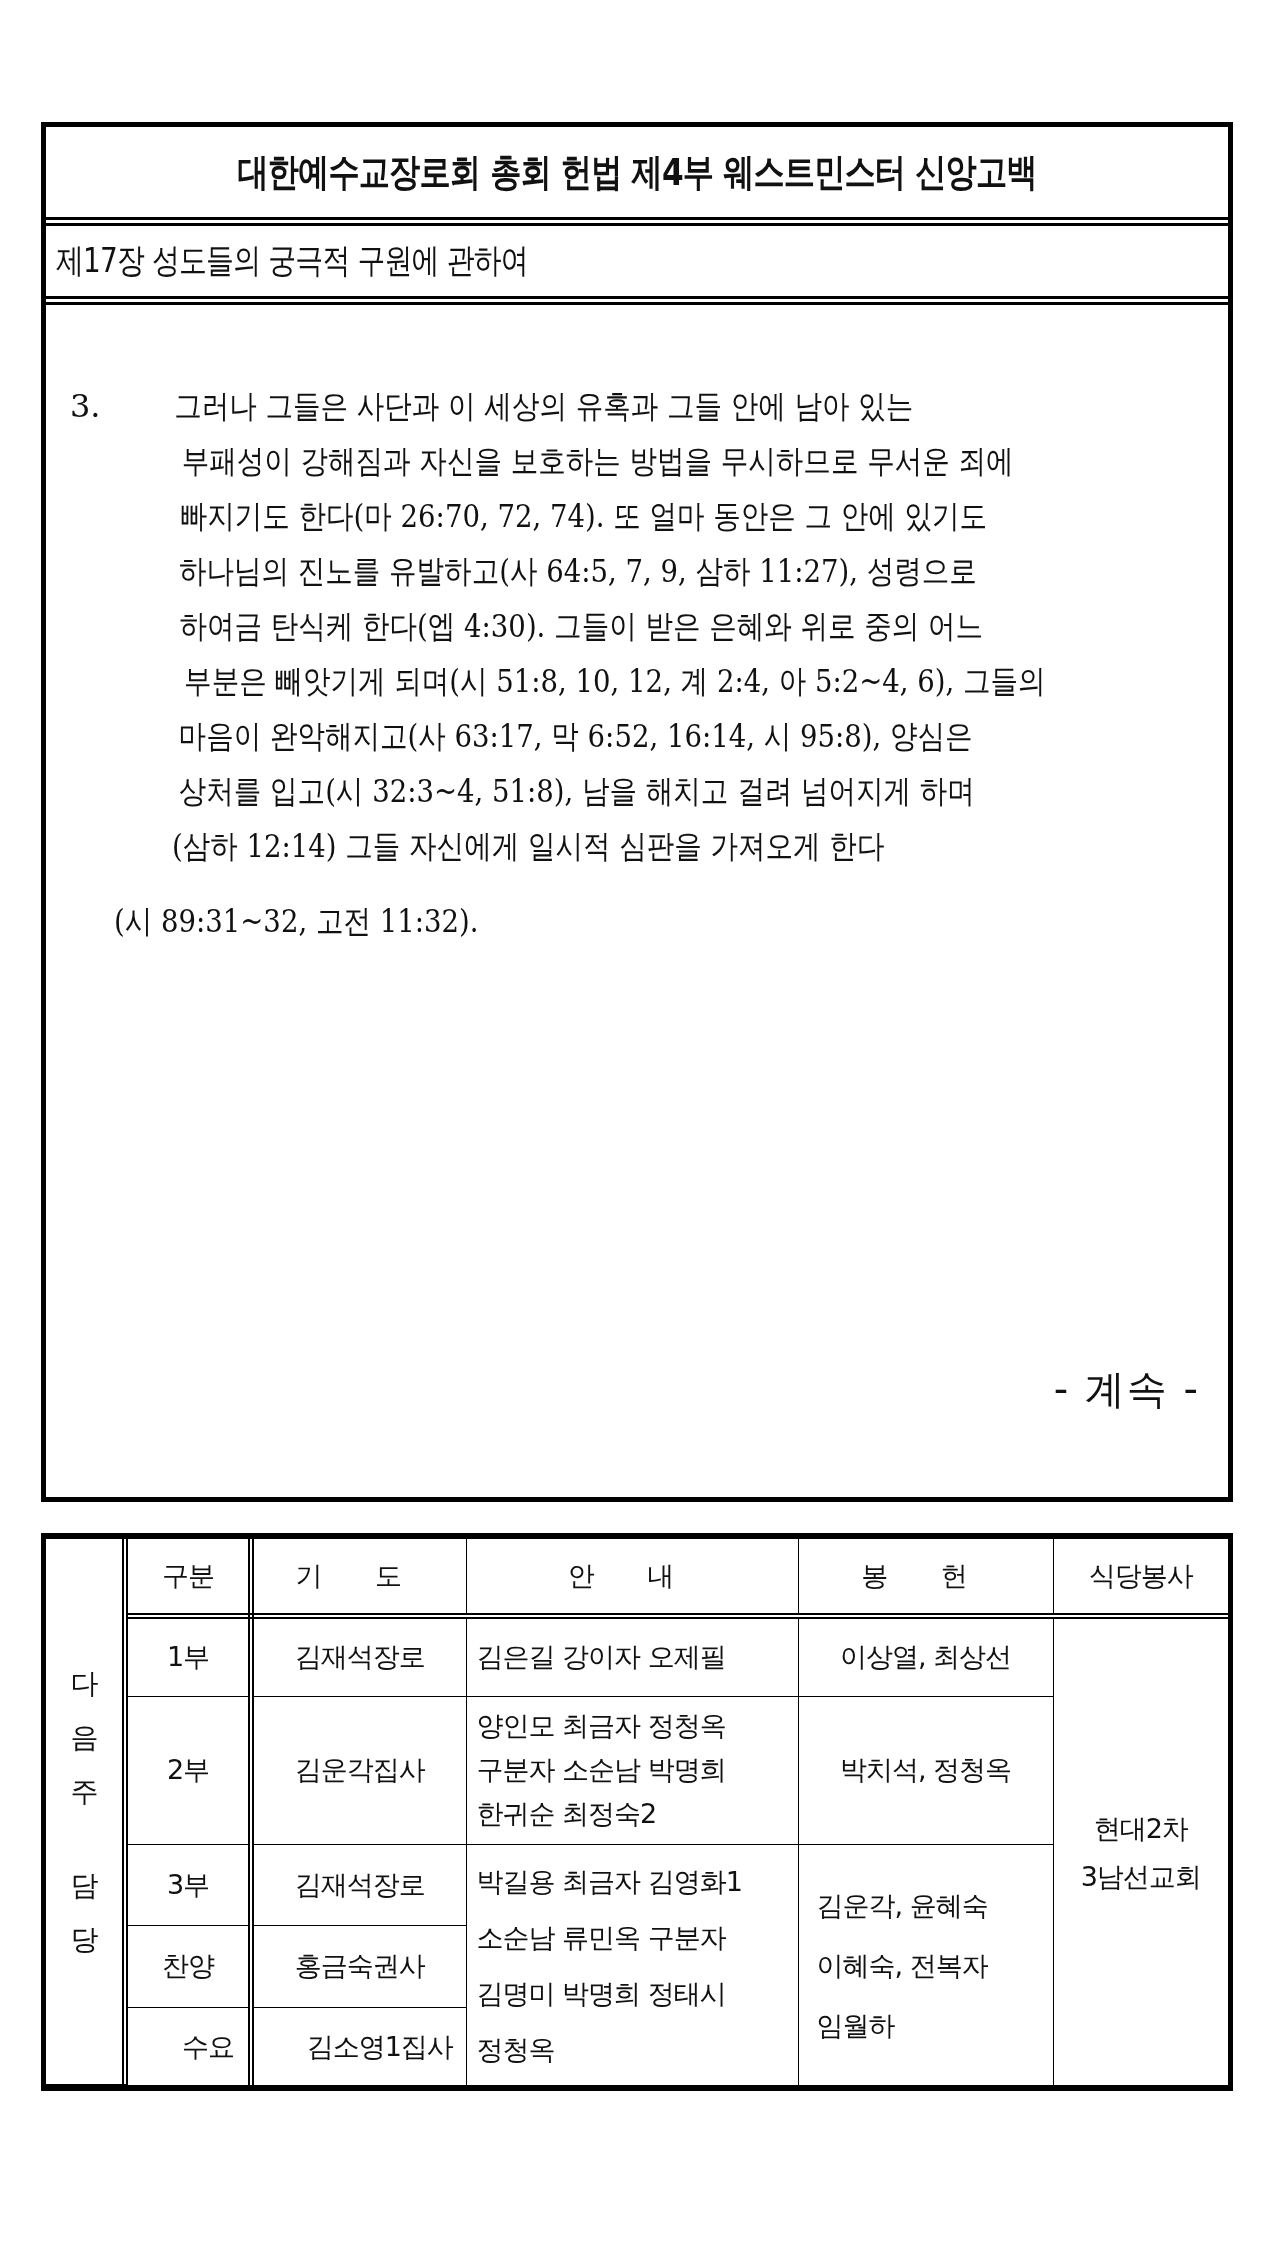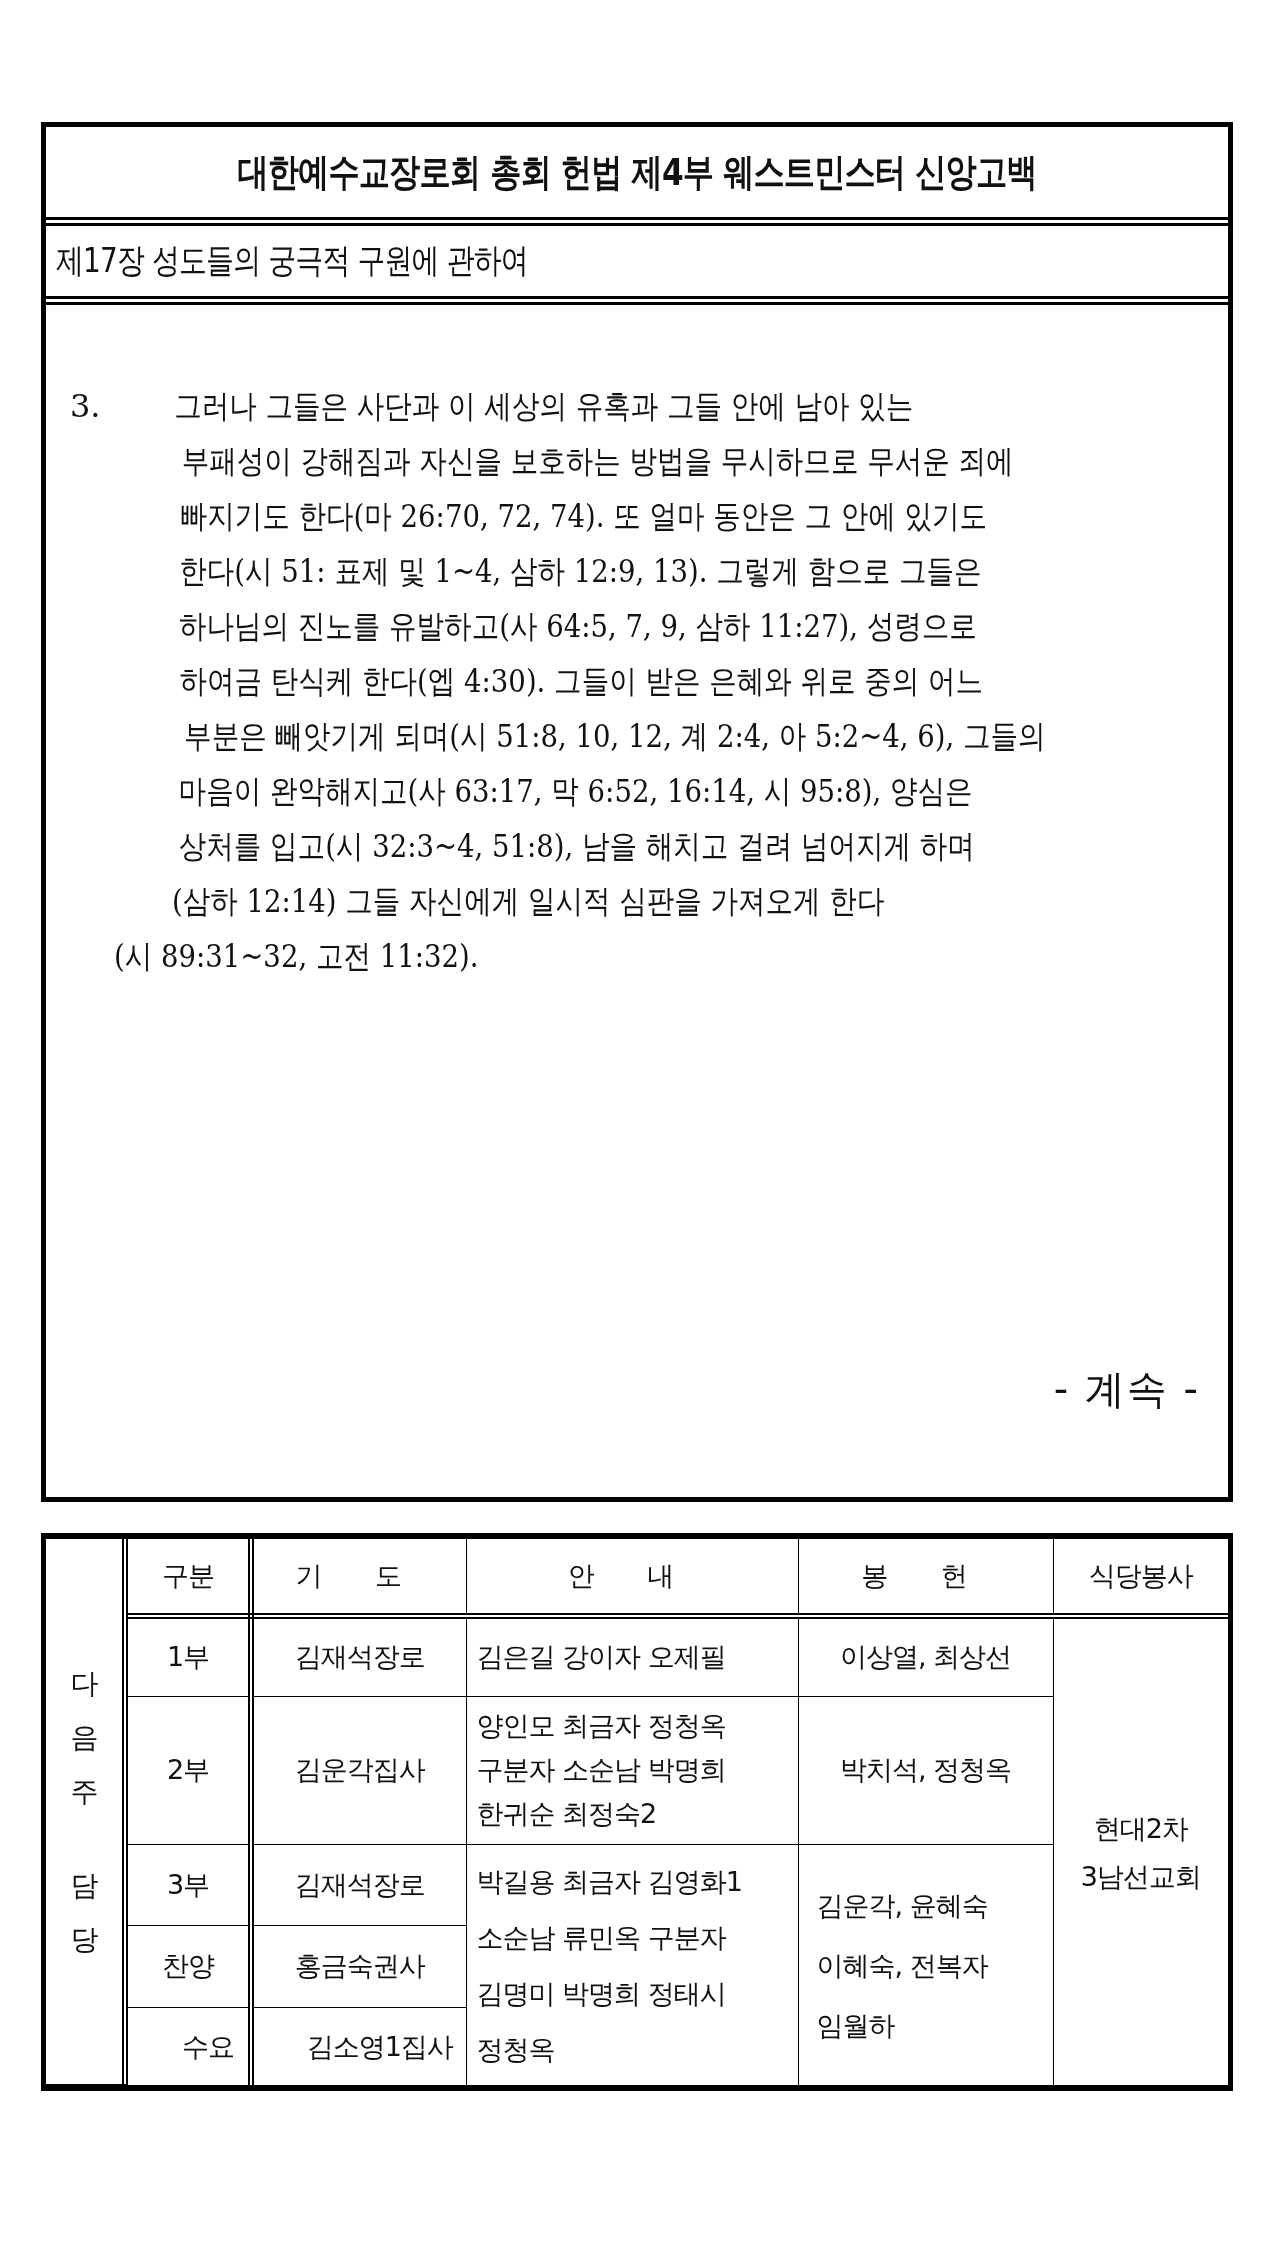--- a/index.html
+++ b/index.html
@@ -26,21 +26,21 @@
     font-size: 34px; font-weight: normal; letter-spacing: -1px;
   }
   .conf-chapter span { display: inline-block; transform: scaleX(0.82); transform-origin: left center; }
   .conf-body {
     position: absolute; left: 24px; right: 24px; top: 252px;
     font-size: 32px; line-height: 55px;
   }
   .para { position: relative; padding-left: 44px; }
   .para .num { position: absolute; left: 0; top: 0; }
   .line { display: flex; justify-content: space-between; white-space: nowrap; }
-  .line.last { justify-content: flex-start; gap: 12px; }
+  .line.last { justify-content: flex-start; gap: 12px; margin-top: 20px; }
   .line span { display: inline-block; transform: scaleX(0.86); }
   .cont {
     position: absolute; right: 28px; top: 1235px;
     font-family: "DejaVu Sans", "Liberation Sans", sans-serif;
     font-size: 40px; letter-spacing: 2px;
   }
   
   .schedule {
     position: absolute; left: 41px; top: 1533px;
     width: 1192px; height: 558px; box-sizing: border-box;
@@ -85,23 +85,20 @@
     <div class="para">
       <span class="num">3.</span>
       <div class="line">
           <span>그러나 그들은 사단과 이 세상의 유혹과 그들 안에 남아 있는</span>
         </div>
       <div class="line">
           <span>부패성이 강해짐과 자신을 보호하는 방법을 무시하므로 무서운 죄에</span>
         </div>
       <div class="line">
           <span>빠지기도 한다(마 26:70, 72, 74). 또 얼마 동안은 그 안에 있기도</span>
-        </div>
-      <div class="line">
-          <span>한다(시 51: 표제 및 1~4, 삼하 12:9, 13). 그렇게 함으로 그들은</span>
         </div>
       <div class="line">
           <span>하나님의 진노를 유발하고(사 64:5, 7, 9, 삼하 11:27), 성령으로</span>
         </div>
       <div class="line">
           <span>하여금 탄식케 한다(엡 4:30). 그들이 받은 은혜와 위로 중의 어느</span>
         </div>
       <div class="line">
           <span>부분은 빼앗기게 되며(시 51:8, 10, 12, 계 2:4, 아 5:2~4, 6), 그들의</span>
         </div>

